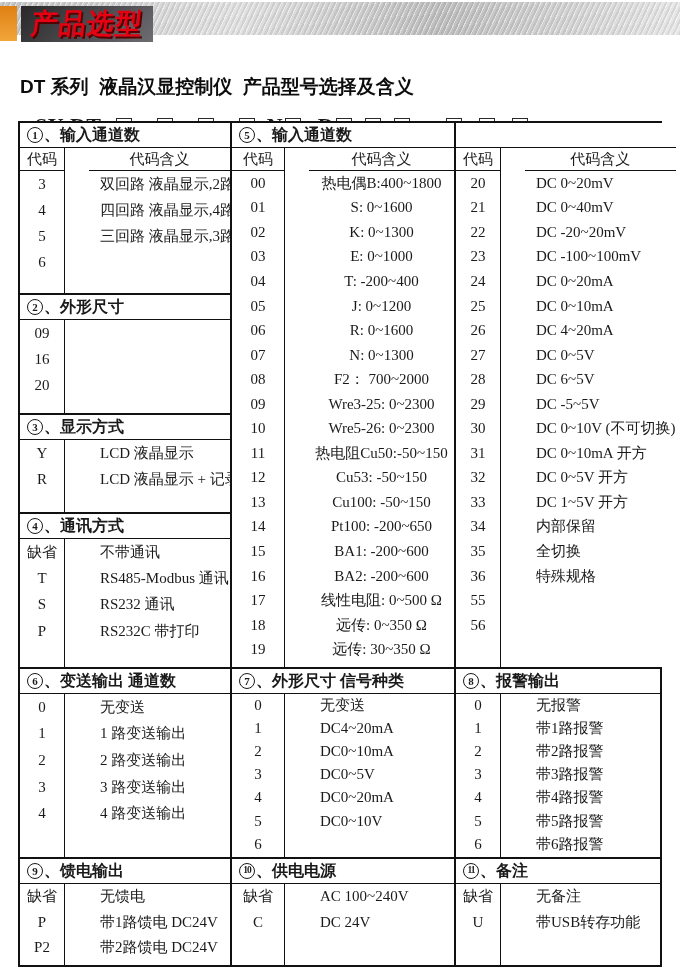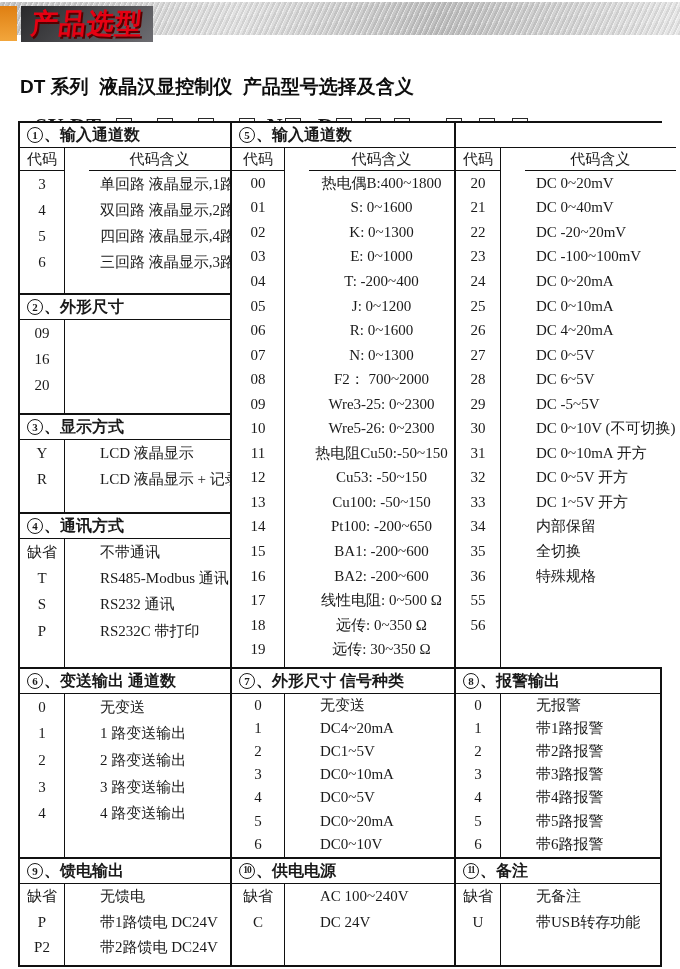--- a/index.html
+++ b/index.html
@@ -211,21 +211,20 @@
                 </div>
                 <div class="cell">3</div>
                 <div class="cell">4</div>
                 <div class="cell">5</div>
                 <div class="cell">6</div>
               </div>
               <div class="mean-col">
                 <div class="sub">
                   <div class="cell sub">代码含义</div>
                 </div>
-                <div class="cell">单回路 液晶显示,1路</div>
                 <div class="cell">双回路 液晶显示,2路</div>
                 <div class="cell">四回路 液晶显示,4路</div>
                 <div class="cell">三回路 液晶显示,3路</div>
               </div>
             </div>
           </section>
         <section class="sec h-s2" style="--rowh: 26.3px;">
             <div class="sec-header">
               <span class="hcirc">2</span>
               <span class="hsep">、</span>
@@ -429,21 +428,20 @@
               <div class="cell">1</div>
               <div class="cell">2</div>
               <div class="cell">3</div>
               <div class="cell">4</div>
               <div class="cell">5</div>
               <div class="cell">6</div>
             </div>
             <div class="mean-col">
               <div class="cell">无变送</div>
               <div class="cell">DC4~20mA</div>
-              <div class="cell">DC1~5V</div>
               <div class="cell">DC0~10mA</div>
               <div class="cell">DC0~5V</div>
               <div class="cell">DC0~20mA</div>
               <div class="cell">DC0~10V</div>
             </div>
           </div>
         </section>
       <section class="sec w-right" style="--rowh: 23.1px;">
           <div class="sec-header">
             <span class="hcirc">8</span>

